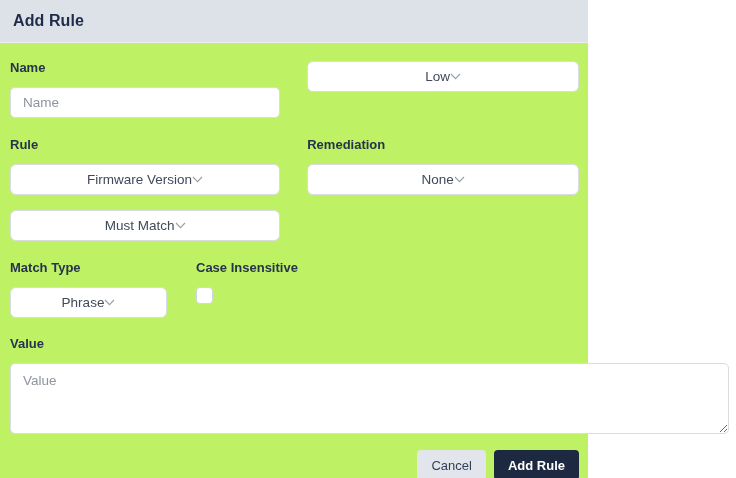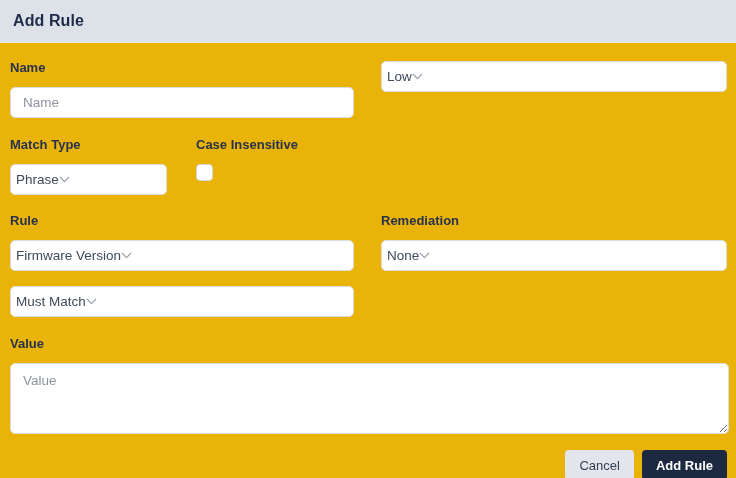--- a/index.html
+++ b/index.html
@@ -2,21 +2,21 @@
 <html><head>
 <meta charset="utf-8">
 <style>
   * { margin: 0; padding: 0; box-sizing: border-box; }
   html, body {
     width: 736px; height: 478px;
     background: #ffffff;
     font-family: "Liberation Sans", sans-serif;
     overflow: hidden;
   }
-  .dialog { width: 736px; height: 478px; background: #eab308; }
+  .dialog { width: 588px; height: 478px; background: #bef264; }
 
   .dialog-header {
     height: 43px;
     background: #dde1e8;
     border-bottom: 1px solid #e9ebf0;
     display: flex;
     align-items: center;
     padding: 0 13px;
   }
   .dialog-title {
@@ -53,25 +53,26 @@
     height: 31px;
     padding: 0 12px;
     font-size: 13.5px;
     color: #3f4a5a;
     outline: none;
   }
   .text-input::placeholder { color: #8e939d; opacity: 1; }
 
   .select-box {
     height: 31px;
-    padding: 0 5px;
+    padding: 0 22px;
     display: flex;
     align-items: center;
-    justify-content: flex-start;
+    justify-content: center;
     cursor: pointer;
+    border-radius: 6px;
   }
   .select-value {
     font-size: 13.5px;
     color: #3f4a5a;
     white-space: nowrap;
   }
   .chevron { display: flex; align-items: center; }
 
   .gap-after-row1 { margin-bottom: 20px; }
   .stacked-select-gap { margin-bottom: 15px; }
@@ -155,38 +156,20 @@
           <span class="select-value">Low</span>
           <span class="chevron">
             <svg width="11" height="7" viewBox="0 0 11 7">
                 <polyline points="1,1 5.5,5.6 10,1" fill="none" stroke="#9aa0ab" stroke-width="1.2"></polyline>
               </svg>
           </span>
         </div>
       </div>
     </div>
 
-    <div class="row gap-after-row3">
-      <div class="match-type-group">
-        <label class="field-label">Match Type</label>
-        <div class="select-box">
-          <span class="select-value">Phrase</span>
-          <span class="chevron">
-            <svg width="11" height="7" viewBox="0 0 11 7">
-                <polyline points="1,1 5.5,5.6 10,1" fill="none" stroke="#9aa0ab" stroke-width="1.2"></polyline>
-              </svg>
-          </span>
-        </div>
-      </div>
-      <div class="case-group">
-        <label class="field-label">Case Insensitive</label>
-        <input type="checkbox" class="checkbox" style="">
-      </div>
-    </div>
-
     <div class="row gap-after-row2">
       <div class="col-left">
         <label class="field-label">Rule</label>
         <div class="select-box stacked-select-gap">
           <span class="select-value">Firmware Version</span>
           <span class="chevron">
             <svg width="11" height="7" viewBox="0 0 11 7">
                 <polyline points="1,1 5.5,5.6 10,1" fill="none" stroke="#9aa0ab" stroke-width="1.2"></polyline>
               </svg>
           </span>
@@ -206,20 +189,38 @@
           <span class="select-value">None</span>
           <span class="chevron">
             <svg width="11" height="7" viewBox="0 0 11 7">
                 <polyline points="1,1 5.5,5.6 10,1" fill="none" stroke="#9aa0ab" stroke-width="1.2"></polyline>
               </svg>
           </span>
         </div>
       </div>
     </div>
 
+    <div class="row gap-after-row3">
+      <div class="match-type-group">
+        <label class="field-label">Match Type</label>
+        <div class="select-box">
+          <span class="select-value">Phrase</span>
+          <span class="chevron">
+            <svg width="11" height="7" viewBox="0 0 11 7">
+                <polyline points="1,1 5.5,5.6 10,1" fill="none" stroke="#9aa0ab" stroke-width="1.2"></polyline>
+              </svg>
+          </span>
+        </div>
+      </div>
+      <div class="case-group">
+        <label class="field-label">Case Insensitive</label>
+        <input type="checkbox" class="checkbox" style="">
+      </div>
+    </div>
+
     <div class="value-row">
       <label class="field-label">Value</label>
       <textarea class="textarea-box" placeholder="Value" style=""></textarea>
     </div>
 
     <div class="footer">
       <button class="btn btn-cancel">Cancel</button>
       <button class="btn btn-submit">Add Rule</button>
     </div>
 

